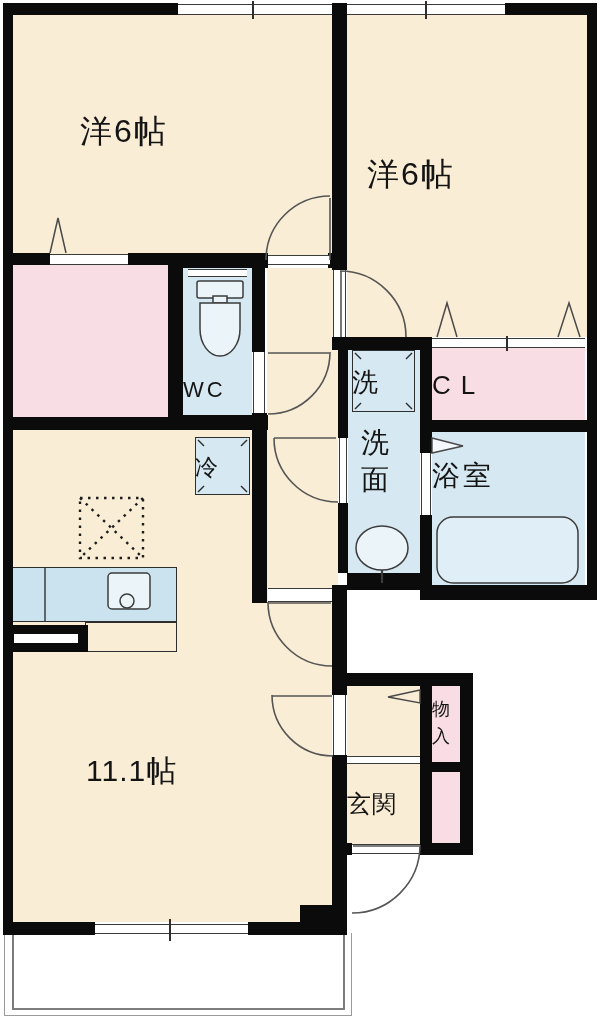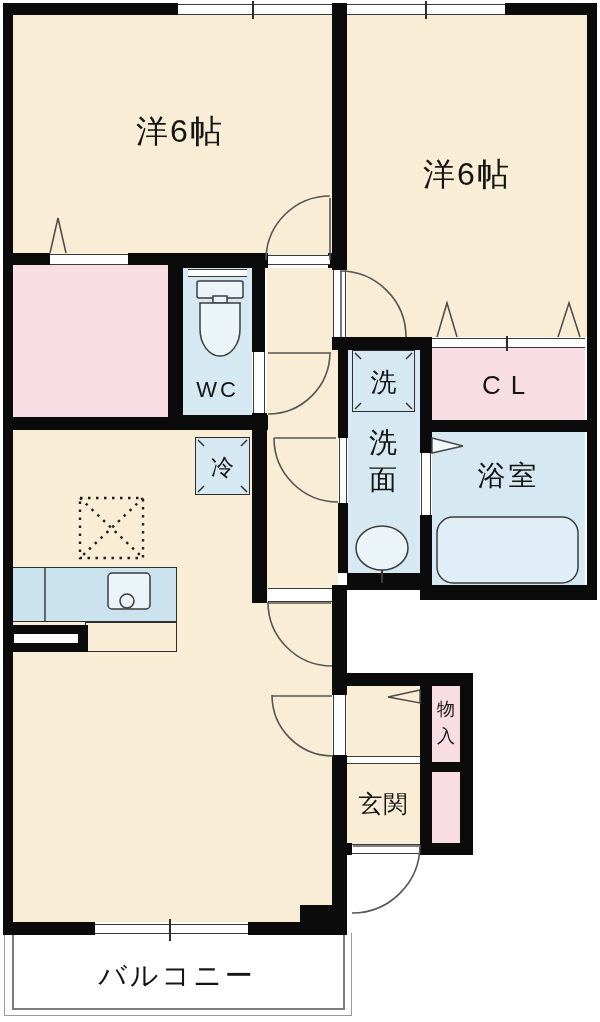--- a/index.html
+++ b/index.html
@@ -11,21 +11,21 @@
   .gapV{position:absolute;z-index:3;background:#ffffff;border-left:1.6px solid #3a3a3a;border-right:1.6px solid #3a3a3a;box-sizing:border-box;}
   .lines{position:absolute;z-index:3;background:transparent;border-top:1.6px solid #3a3a3a;border-bottom:1.6px solid #3a3a3a;box-sizing:border-box;}
   .z4{z-index:4;}
   .cream{background:#faedd5;}
   .pink{background:#f8dee4;}
   .blue{background:#d6e8f1;}
   .cblue{background:#cbe3ee;}
   .white{background:#ffffff;}
   .box{border:1.6px solid #2e2e2e;box-sizing:border-box;}
   svg.lineart{position:absolute;left:0;top:0;z-index:5;}
-  .lbl{position:absolute;z-index:6;color:#141414;text-align:center;font-weight:500;white-space:nowrap;}
+  .lbl{position:absolute;z-index:6;color:#141414;font-weight:500;white-space:nowrap;}
   .vert span{display:block;}
   .balc{position:absolute;z-index:1;background:#fff;box-sizing:border-box;}
 </style>
 </head>
 <body>
 
 <div id="plan">
 
   <div class="balc" style="left:4px;top:933px;width:348px;height:83px;border:1.5px solid #9a9a9a;border-top:none;"></div>
   <div class="balc" style="left:12px;top:933px;width:333px;height:77px;border:2px solid #7d7d7d;border-top:none;"></div>
@@ -178,20 +178,20 @@
   <div class="lbl" style="left:367px;top:153px;width:200px;font-size:32px;letter-spacing:2px;">洋6帖</div>
   <div class="lbl" style="left:183px;top:377px;width:69px;font-size:22px;letter-spacing:3px;">WC</div>
   <div class="lbl" style="left:352px;top:365px;width:63px;font-size:26px;">洗</div>
   <div class="lbl vert" style="left:361px;top:424px;width:44px;font-size:28px;line-height:37px;">
     <span>洗</span>
     <span>面</span>
   </div>
   <div class="lbl" style="left:432px;top:370px;width:153px;font-size:26px;letter-spacing:10px;">CL</div>
   <div class="lbl" style="left:432px;top:457px;width:153px;font-size:28px;letter-spacing:3px;">浴室</div>
   <div class="lbl" style="left:195px;top:452px;width:55px;font-size:23px;">冷</div>
+  <div class="lbl" style="left:86px;top:751px;width:200px;font-size:30px;letter-spacing:1px;">11.1帖</div>
   <div class="lbl vert" style="left:432px;top:696px;width:28px;font-size:18px;line-height:27px;">
     <span>物</span>
     <span>入</span>
   </div>
   <div class="lbl" style="left:347px;top:788px;width:73px;font-size:24px;letter-spacing:1px;">玄関</div>
-  <div class="lbl" style="left:27px;top:957px;width:300px;font-size:28px;letter-spacing:3px;">バルコニー</div>
 
 </div>
 
 </body></html>

